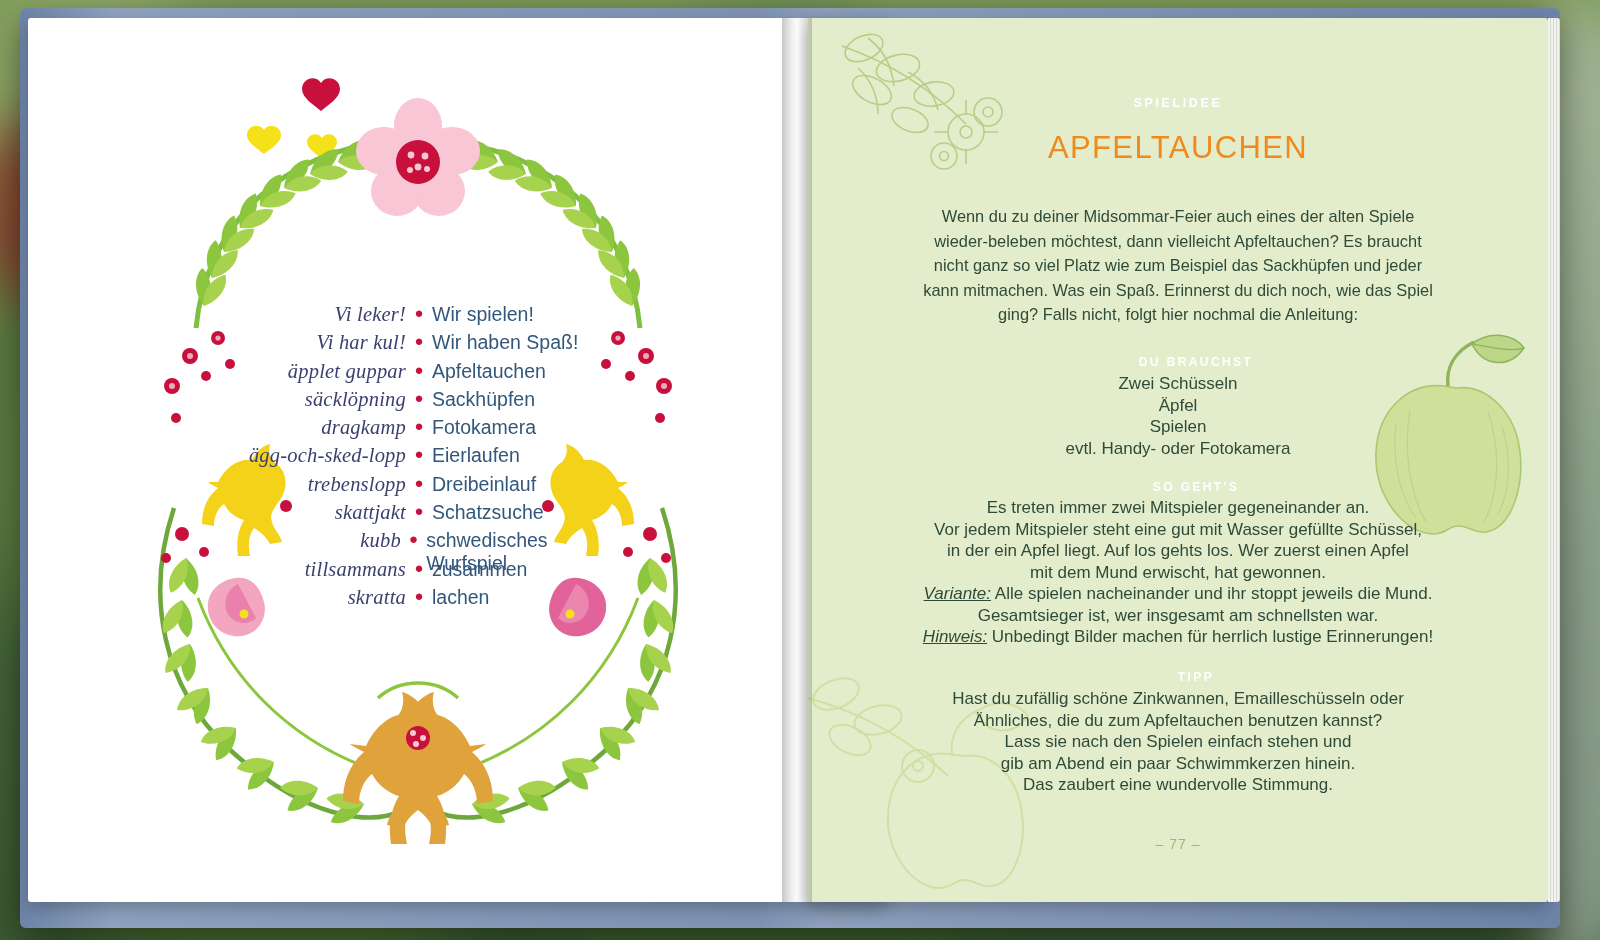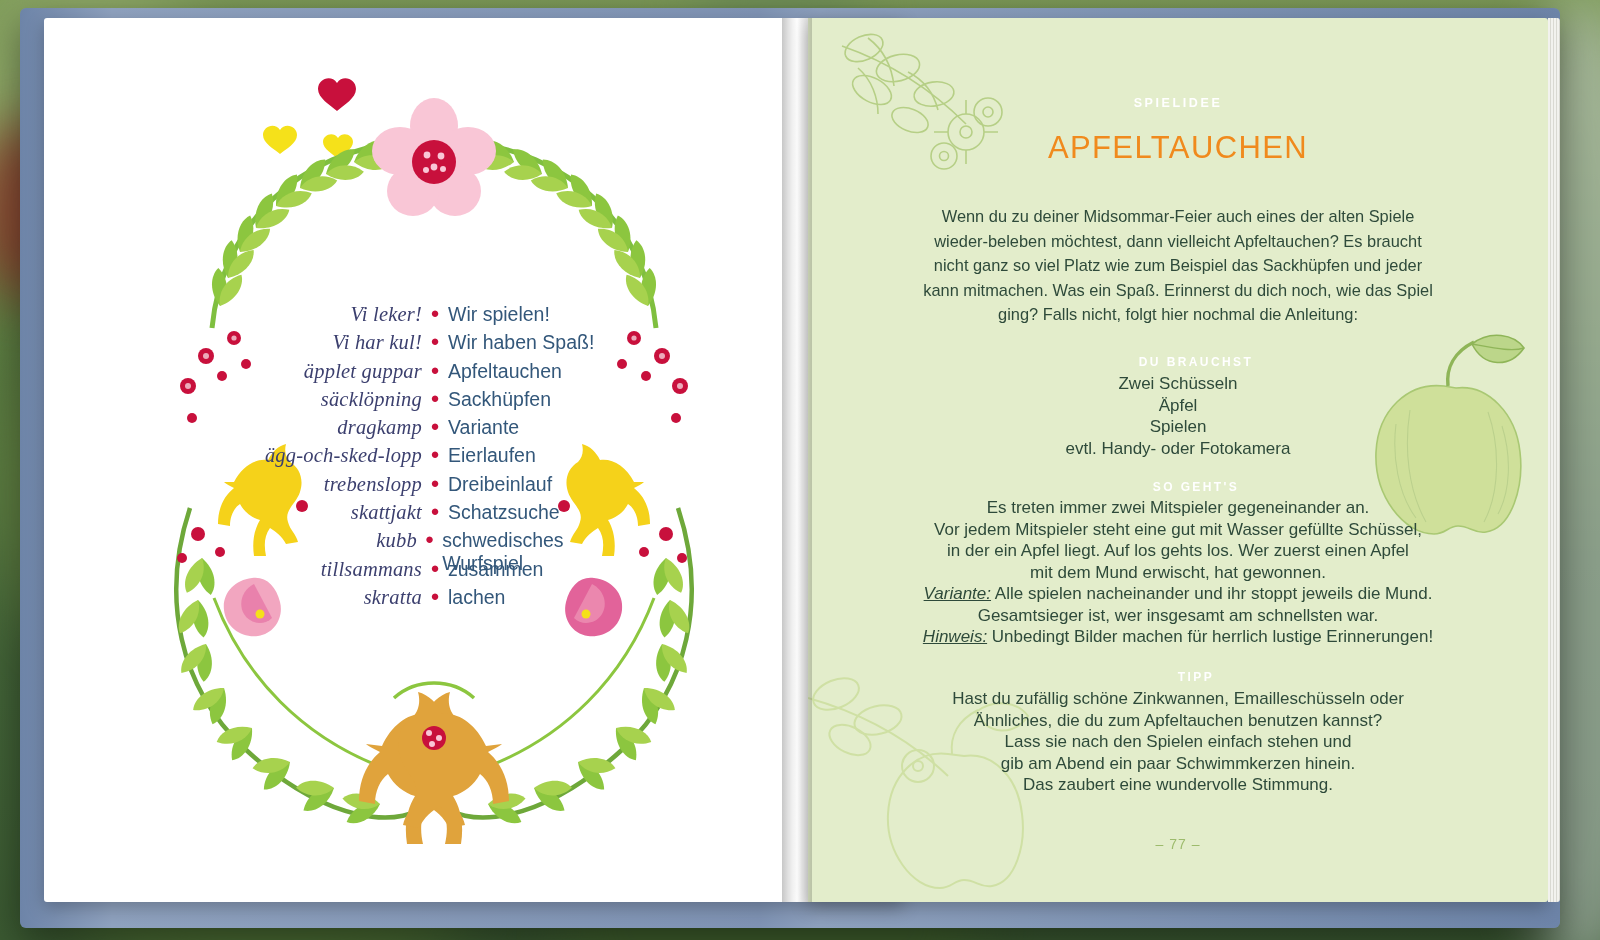--- a/index.html
+++ b/index.html
@@ -48,21 +48,21 @@
     box-shadow: 0 14px 40px rgba(0,0,0,.45);
   }
 
   .page {
     position: absolute;
     top: 18px;
     height: 884px;
     box-shadow: 0 6px 18px rgba(0,0,0,.25);
   }
   .page-left {
-    left: 44px;
+    left: 28px;
     width: 859px;
     background: #ffffff;
     border-radius: 3px 0 0 3px;
   }
   .page-right {
     left: 808px;
     width: 740px;
     background: #e3edcb;
     border-radius: 0 3px 3px 0;
   }
@@ -386,21 +386,21 @@
         <span class="gl-de">Apfeltauchen</span>
       </div>
       <div class="gl-row">
         <span class="gl-sv">säcklöpning</span>
         <span class="gl-dot">●</span>
         <span class="gl-de">Sackhüpfen</span>
       </div>
       <div class="gl-row">
         <span class="gl-sv">dragkamp</span>
         <span class="gl-dot">●</span>
-        <span class="gl-de">Variante</span>
+        <span class="gl-de">Fotokamera</span>
       </div>
       <div class="gl-row">
         <span class="gl-sv">ägg-och-sked-lopp</span>
         <span class="gl-dot">●</span>
         <span class="gl-de">Eierlaufen</span>
       </div>
       <div class="gl-row">
         <span class="gl-sv">trebenslopp</span>
         <span class="gl-dot">●</span>
         <span class="gl-de">Dreibeinlauf</span>

